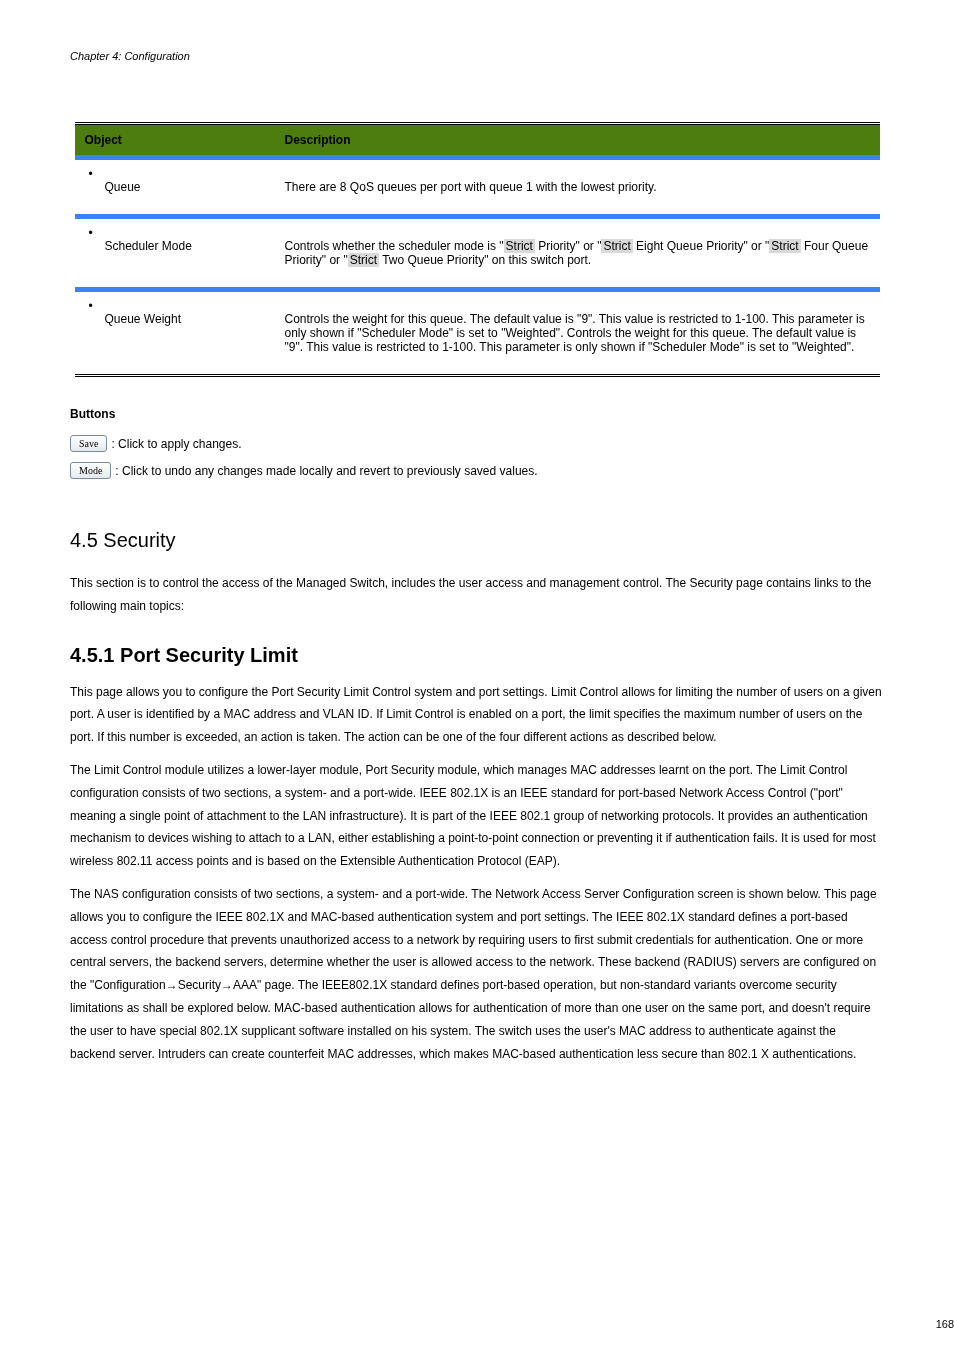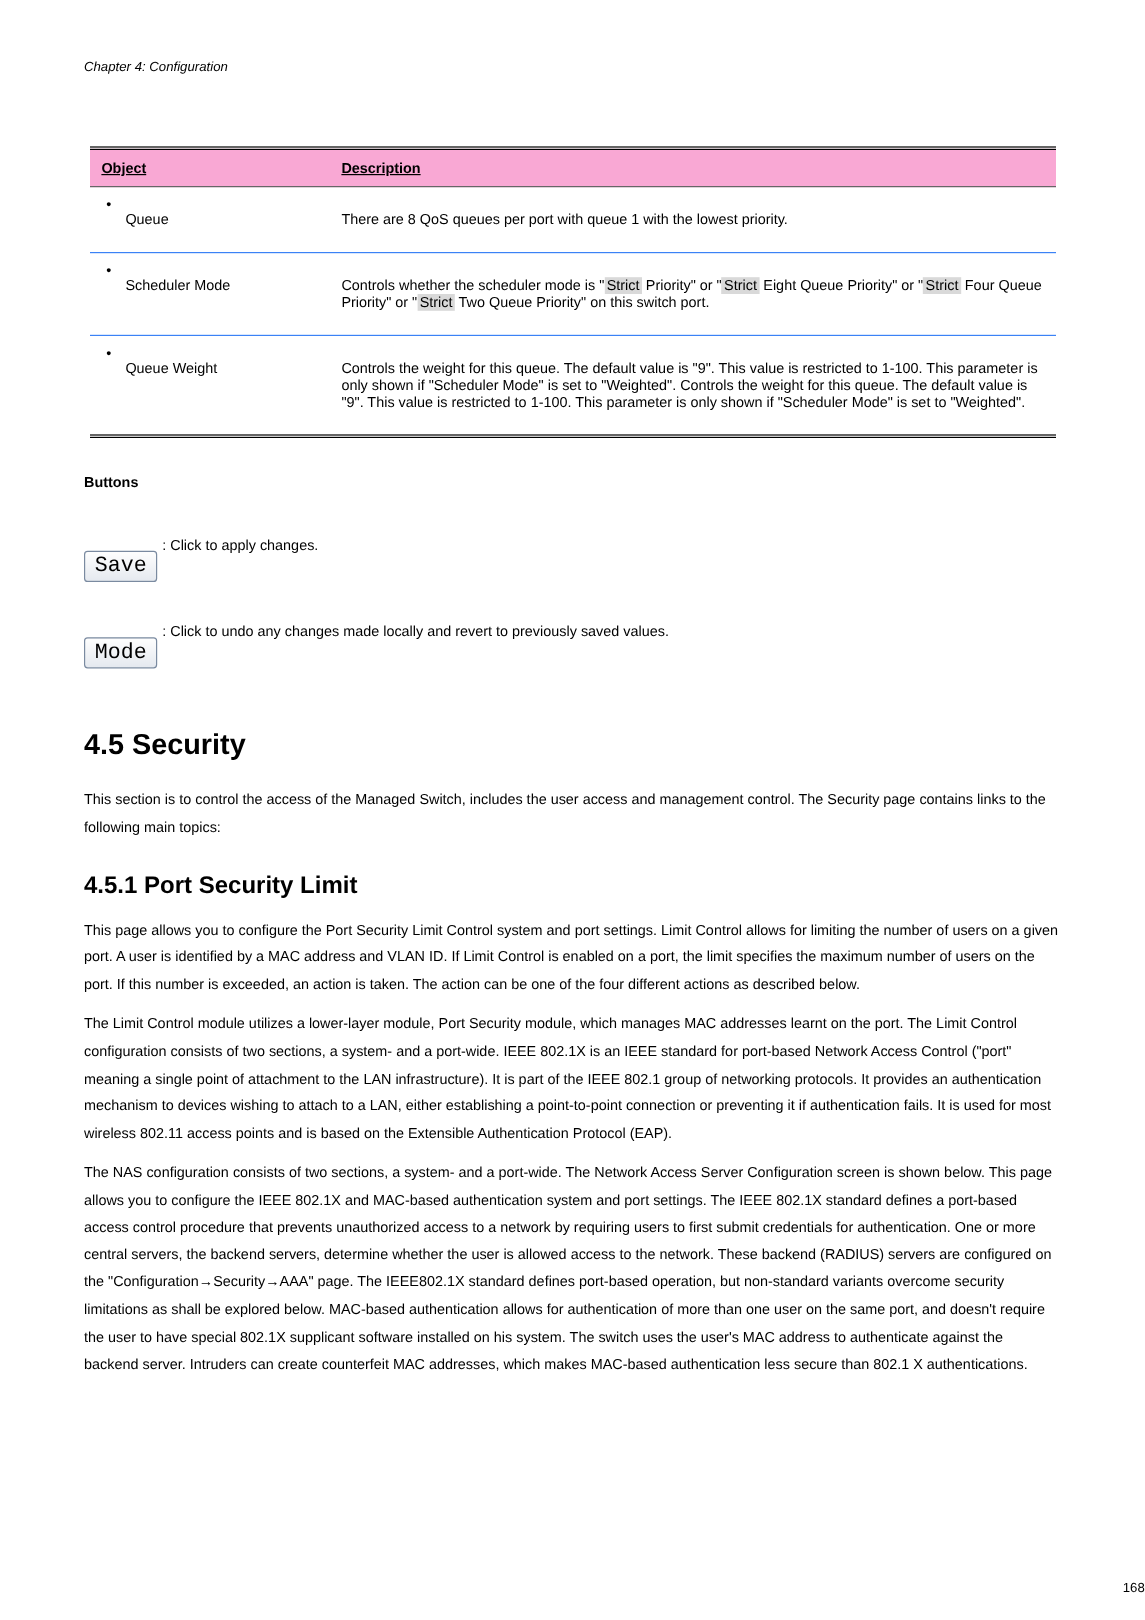--- a/index.html
+++ b/index.html
@@ -21,33 +21,32 @@
     padding-right: 10px;
   }
   table.obj {
     width: 805px;
     margin: 0 auto 30px auto;
     border-collapse: collapse;
     border-top: 3px double #000;
     border-bottom: 3px double #000;
   }
   table.obj th {
-    background: #f9a8d4;
+    background: #4d7c0f;
     font-weight: bold;
     text-align: left;
     padding: 8px 10px;
     border-bottom: 1px solid #666;
     vertical-align: top;
-    text-decoration: underline;
   }
   table.obj th:first-child { width: 200px; }
   table.obj td {
     vertical-align: top;
     padding: 20px 10px;
-    border-top: 1px solid #3b82f6;
+    border-top: 5px solid #3b82f6;
   }
   table.obj td.col-obj {
     width: 200px;
     padding-left: 30px;
     position: relative;
   }
   table.obj td.col-obj::before {
     content: "•";
     position: absolute;
     left: 14px;
@@ -55,30 +54,29 @@
   }
   .hl { background: #d9d9d9; padding: 0 2px; }
   .hl-g { background: #d9d9d9; padding: 0 2px; }
   .buttons-title { font-weight: bold; margin: 24px 0 14px 0; }
   .btn-row { margin: 10px 0; display: flex; align-items: center; gap: 4px; }
   .btn {
     display: inline-block;
     border: 1px solid #7a8aa0;
     border-radius: 3px;
     background: linear-gradient(#fefefe,#e5e9ef);
-    font-family: Liberation Mono, monospace;
-    font-size: 18px;
+    font-family: Liberation Serif, serif;
+    font-size: 10px;
     padding: 2px 8px;
     color: #000;
-    margin-top: 36px;
   }
   .btn-desc { display: inline; }
   .section-h2 {
-    font-size: 24px;
-    font-weight: bold;
+    font-size: 20px;
+    font-weight: normal;
     margin: 50px 0 20px 0;
   }
   .section-h3 {
     font-size: 20px;
     font-weight: bold;
     margin: 26px 0 14px 0;
   }
   .body-text { line-height: 1.9; margin-bottom: 10px; }
   .footer-page {
     position: absolute;

